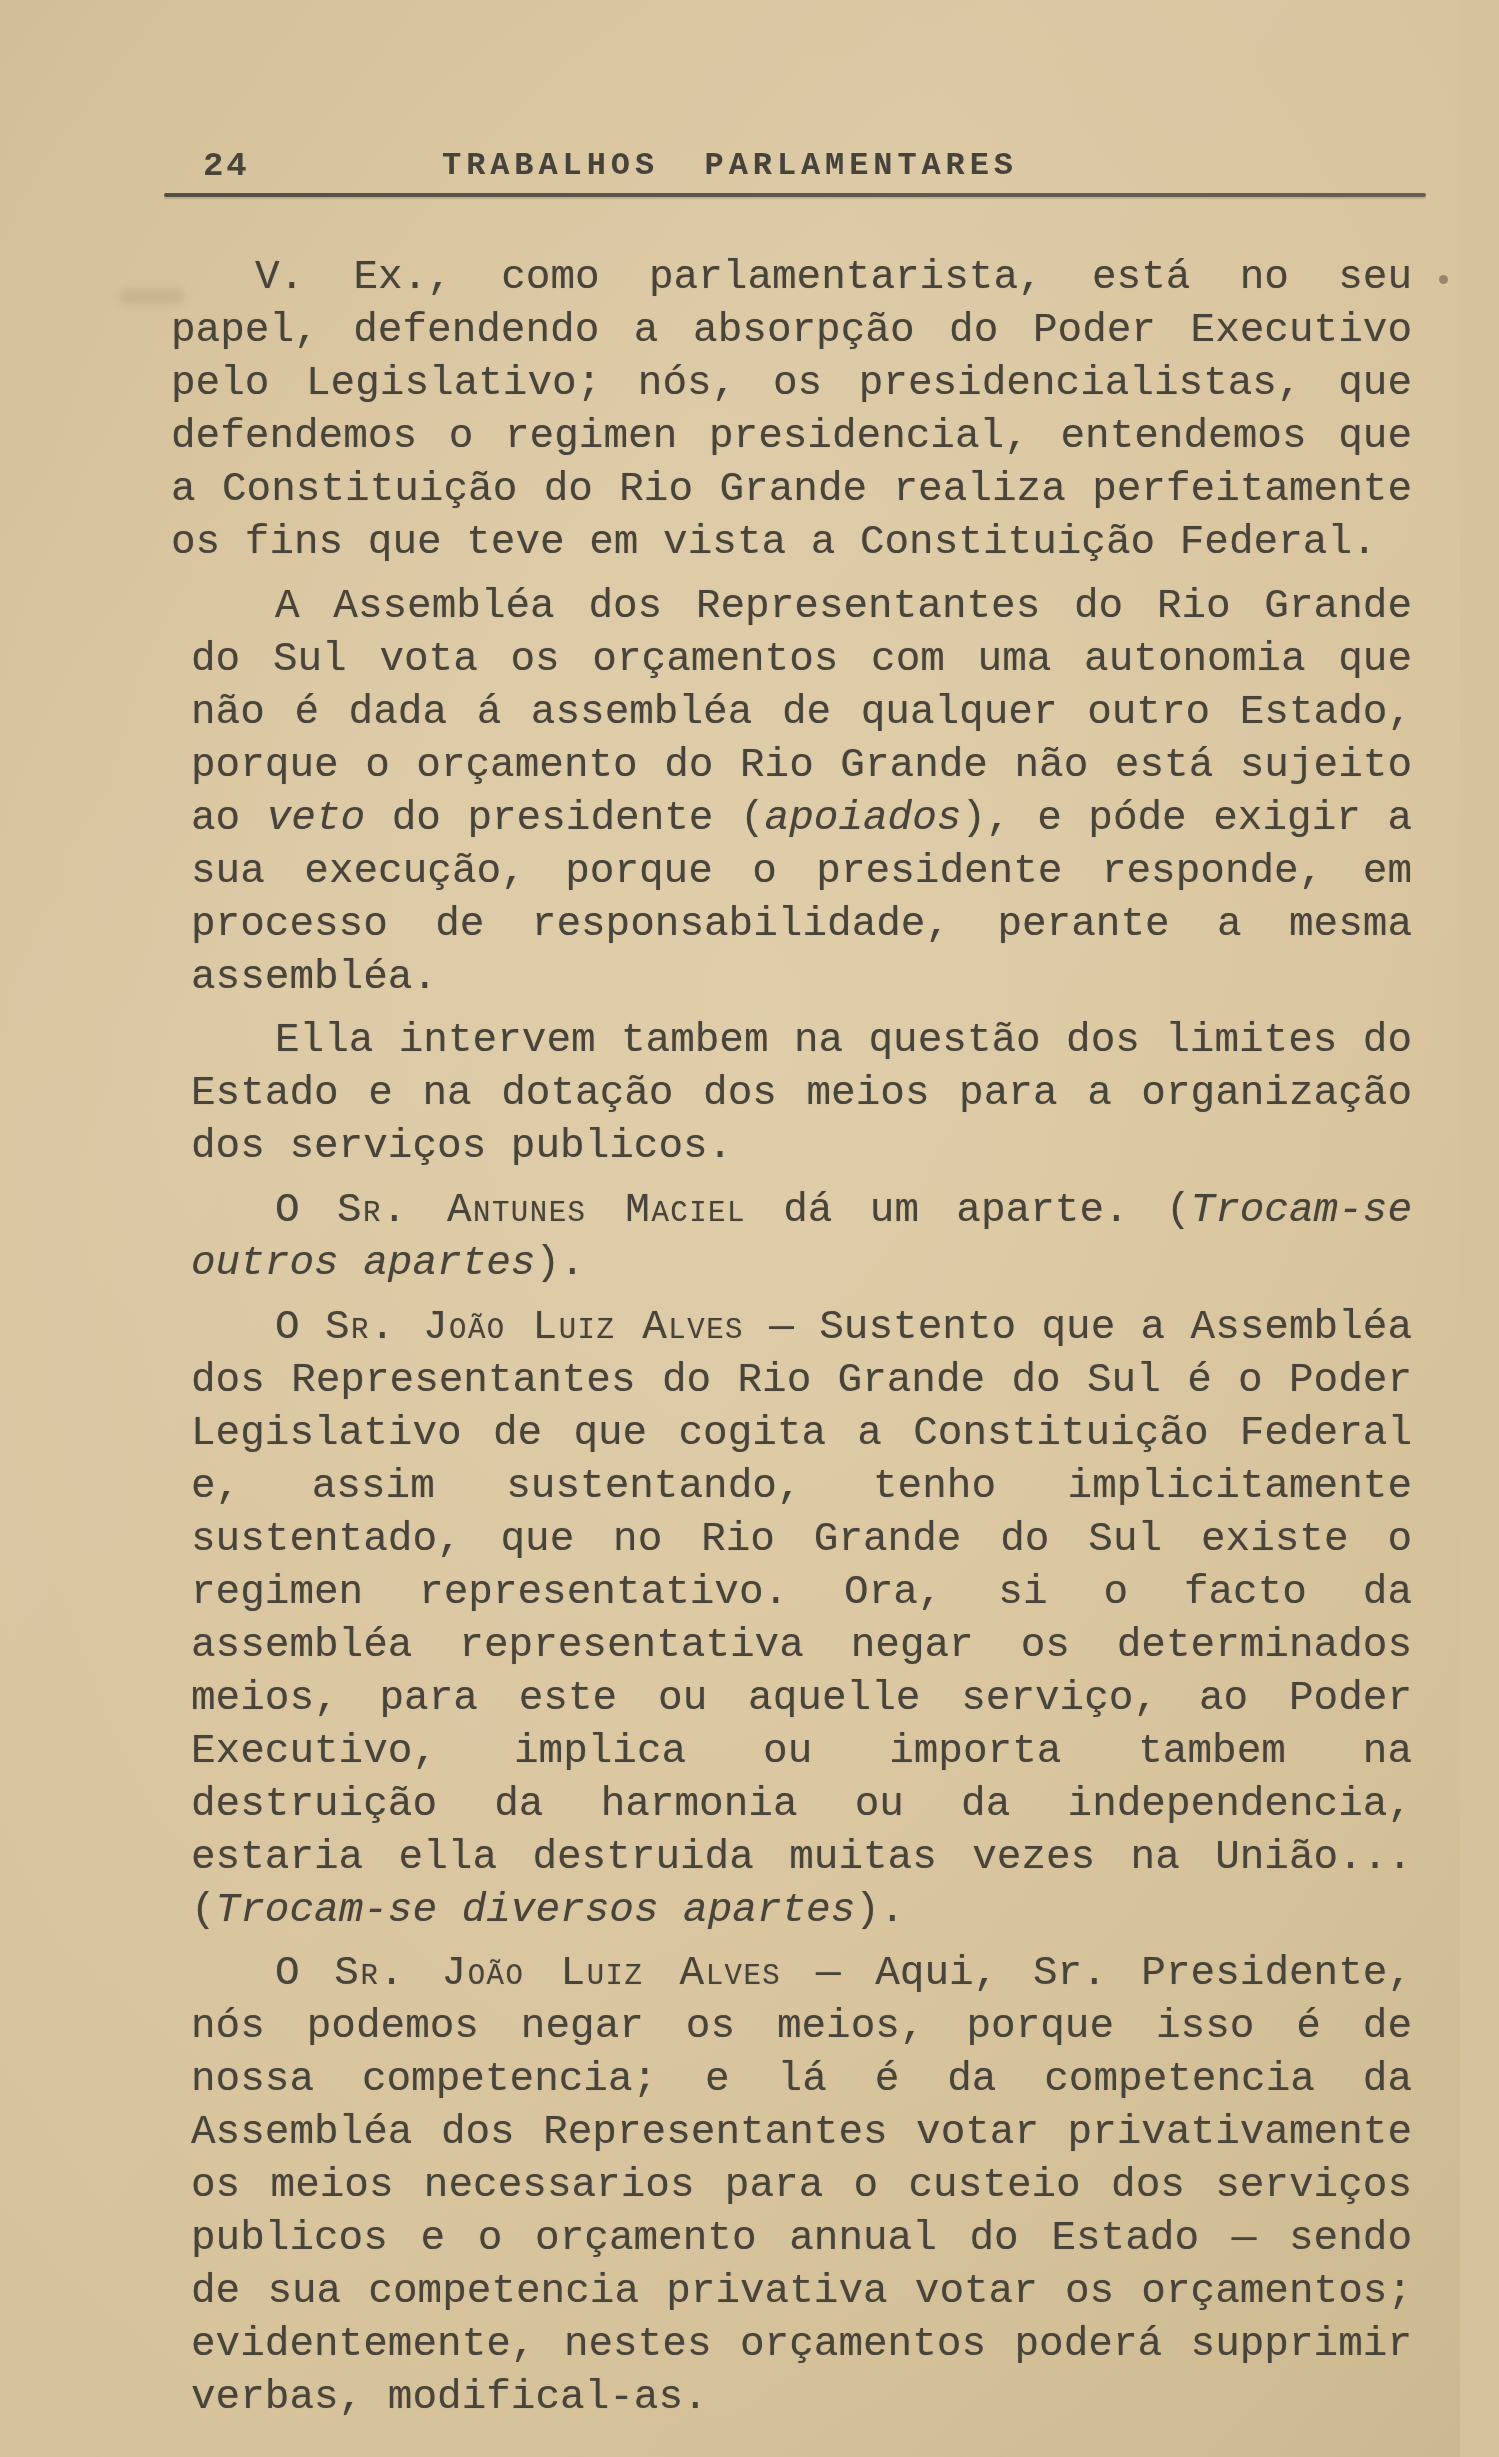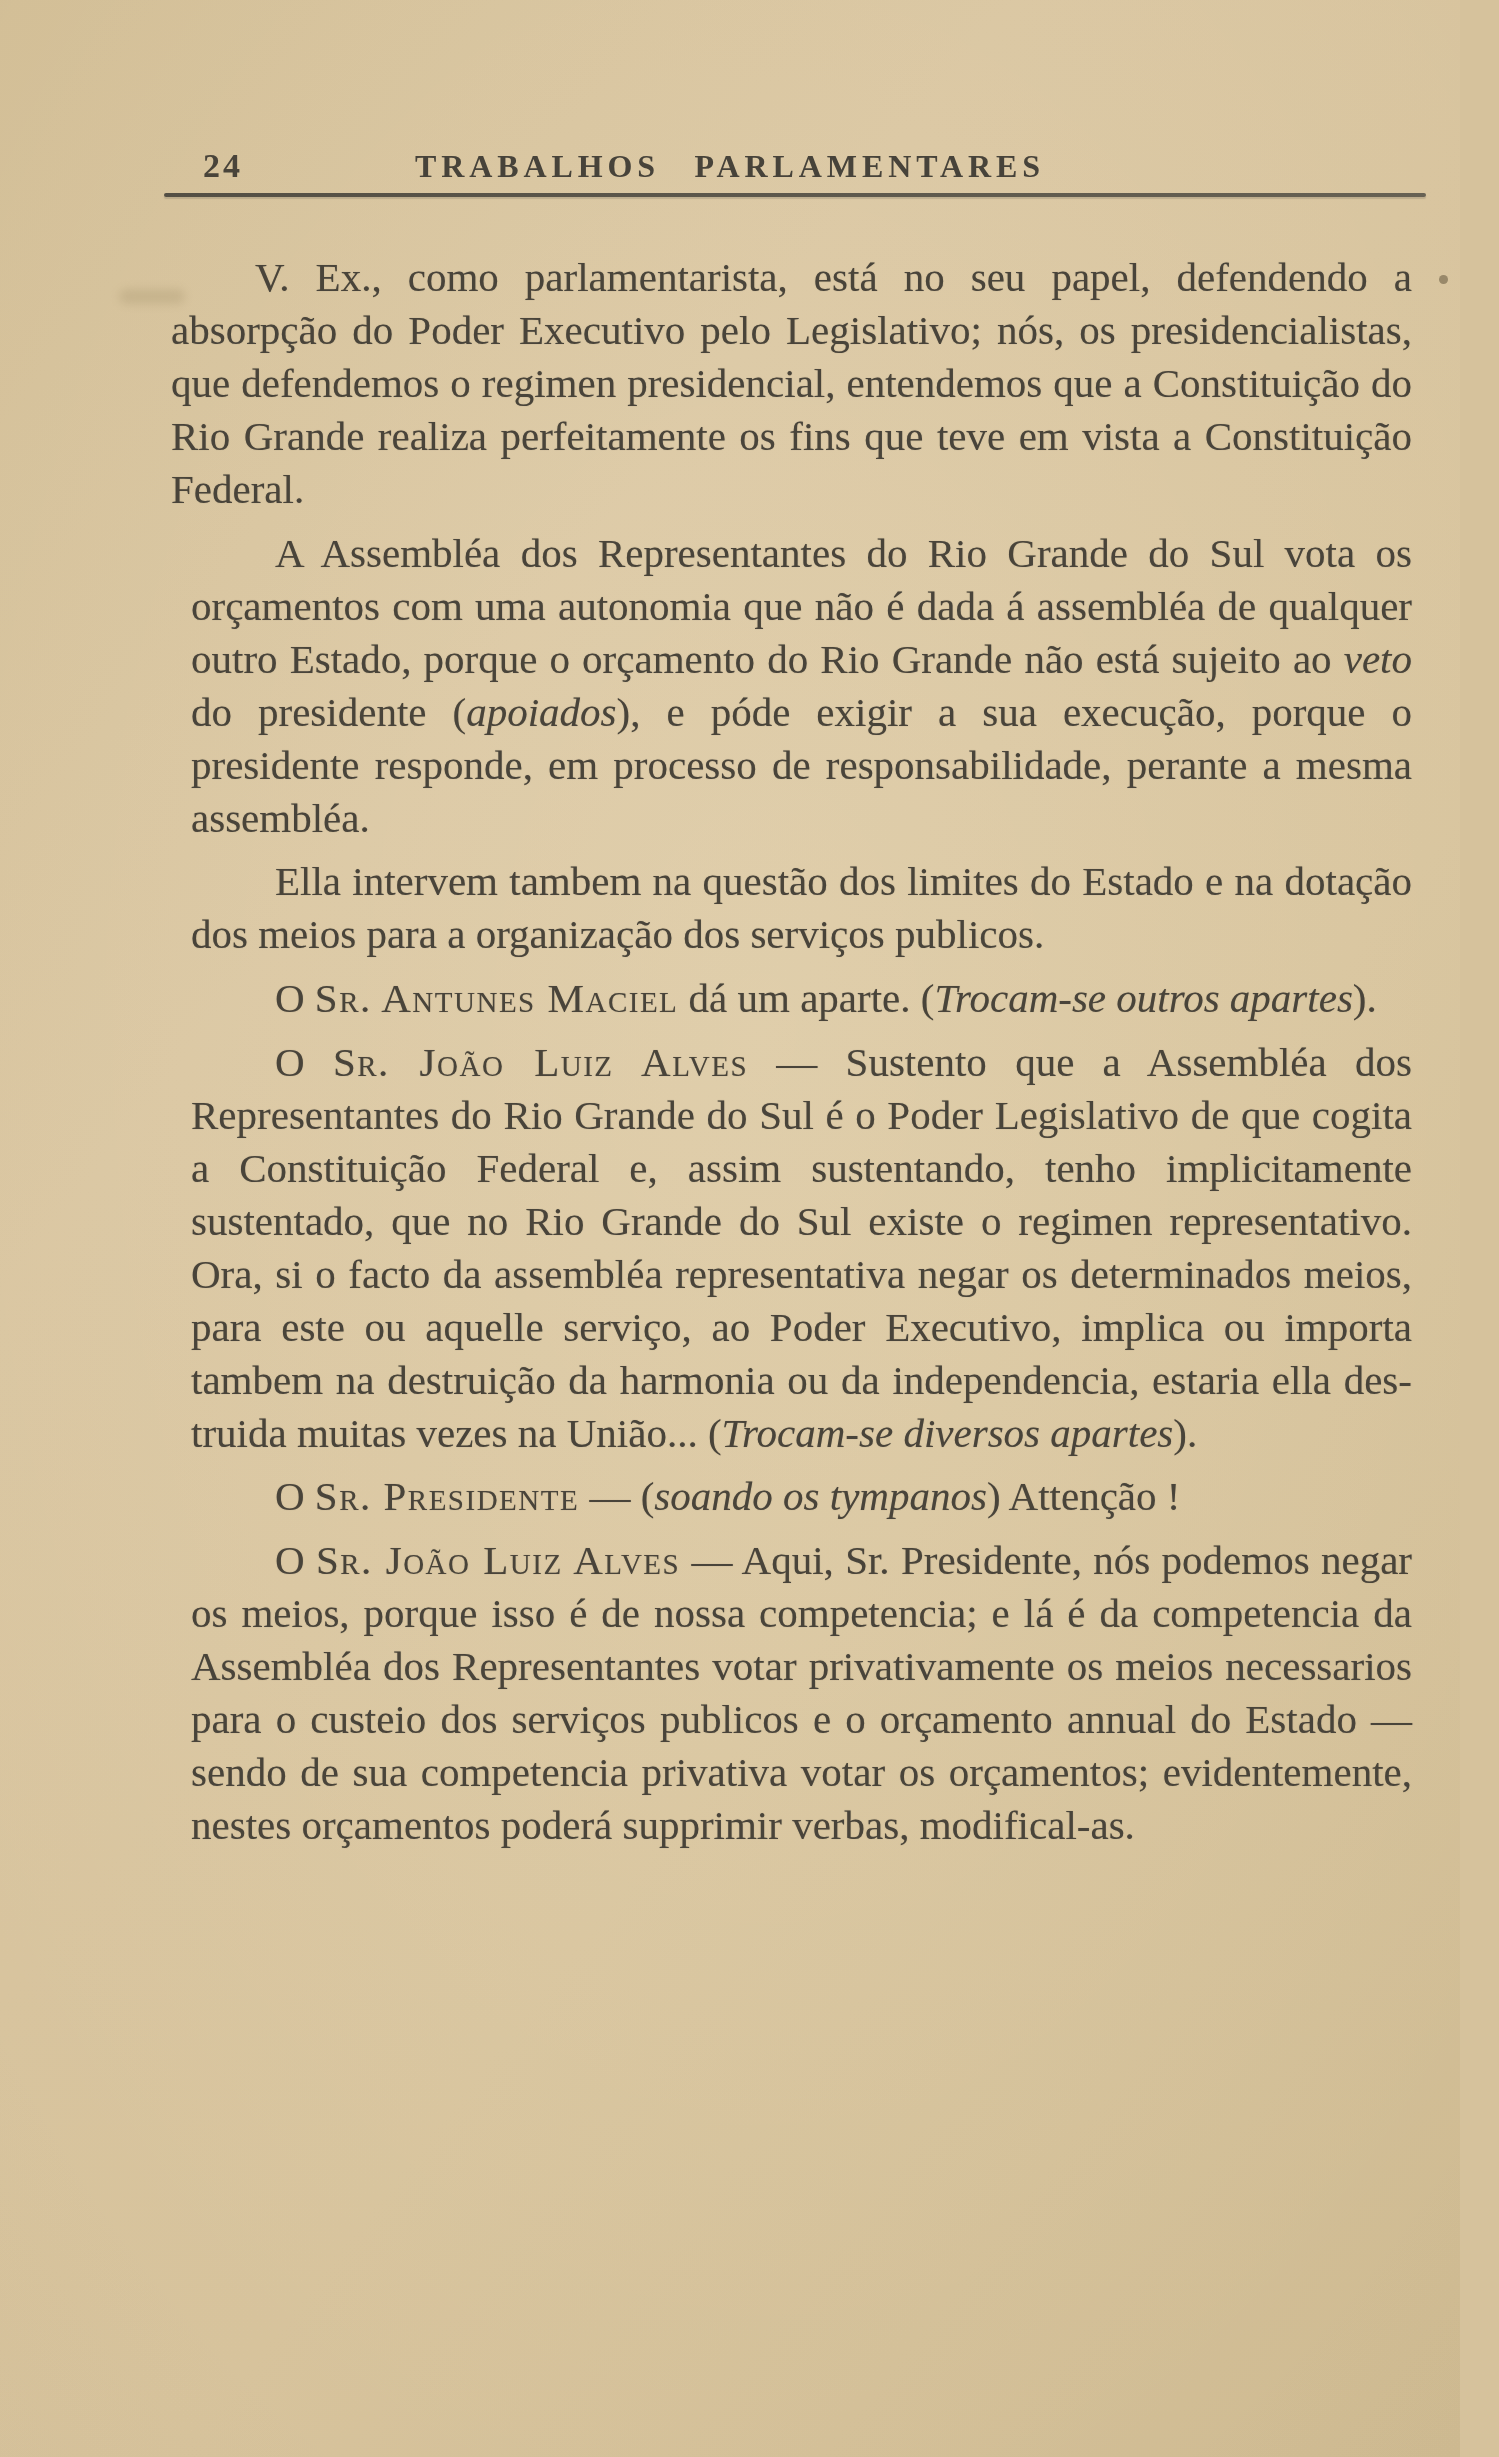--- a/index.html
+++ b/index.html
@@ -5,21 +5,21 @@
   html, body {
     margin: 0;
     padding: 0;
     background: #d6c29c;
   }
   .page {
     position: relative;
     width: 1460px;
     height: 2458px;
     overflow: hidden;
-    font-family: Liberation Serif, serif;
+    font-family: Liberation Mono, monospace;
     color: #49443a;
     background:
       radial-gradient(120% 115% at 52% 42%, rgba(255,246,222,0.20) 0%, rgba(255,246,222,0.0) 55%, rgba(110,90,55,0.10) 100%),
       linear-gradient(128deg, #d3bf97 0%, #d9c5a0 30%, #d7c39c 62%, #cfbb92 100%);
   }
   .pagenum {
     position: absolute;
     top: 149px;
     left: 203px;
     font-size: 34px;
@@ -99,19 +99,18 @@
 <div class="page">
   <div class="pagenum">24</div>
   <div class="title">TRABALHOS PARLAMENTARES</div>
   <div class="rule"></div>
   <div class="page-body">
       <p class="para"><span>V. Ex., como parlamentarista, está no seu papel, defen­dendo a absorpção do Poder Executivo pelo Legislativo; nós, os presidencialistas, que defendemos o regimen presidencial, en­tendemos que a Constituição do Rio Grande realiza perfeita­mente os fins que teve em vista a Constituição Federal.</span></p>
       <p class="para"><span>A Assembléa dos Representantes do Rio Grande do Sul vota os orçamentos com uma autonomia que não é dada á as­sembléa de qualquer outro Estado, porque o orçamento do Rio Grande não está sujeito ao </span><span class="it">veto</span><span> do presidente (</span><span class="it">apoiados</span><span>), e póde exigir a sua execução, porque o presidente responde, em processo de responsabilidade, perante a mesma assembléa.</span></p>
       <p class="para"><span>Ella intervem tambem na questão dos limites do Estado e na dotação dos meios para a organização dos serviços publicos.</span></p>
       <p class="para"><span>O </span><span class="sc">Sr. Antunes Maciel</span><span> dá um aparte. (</span><span class="it">Trocam-se ou­tros apartes</span><span>).</span></p>
       <p class="para"><span>O </span><span class="sc">Sr. João Luiz Alves</span><span> — Sustento que a Assembléa dos Representantes do Rio Grande do Sul é o Poder Legisla­tivo de que cogita a Constituição Federal e, assim sustentando, tenho implicitamente sustentado, que no Rio Grande do Sul existe o regimen representativo. Ora, si o facto da assembléa representativa negar os determinados meios, para este ou aquel­le serviço, ao Poder Executivo, implica ou importa tambem na destruição da harmonia ou da independencia, estaria ella des­truida muitas vezes na União... (</span><span class="it">Trocam-se diversos apar­tes</span><span>).</span></p>
-      <p class="para"><span>O </span><span class="sc">Sr. Presidente</span><span> — (</span><span class="it">soando os tympanos</span><span>) Attenção !</span></p>
       <p class="para"><span>O </span><span class="sc">Sr. João Luiz Alves</span><span> — Aqui, Sr. Presidente, nós po­demos negar os meios, porque isso é de nossa competencia; e lá é da competencia da Assembléa dos Representantes votar privativamente os meios necessarios para o custeio dos servi­ços publicos e o orçamento annual do Estado — sendo de sua competencia privativa votar os orçamentos; evidentemente, nestes orçamentos poderá supprimir verbas, modifical-as.</span></p>
     </div>
   <div class="smudge"></div>
   <div class="speck"></div>
 </div>
 
 
 </body></html>

